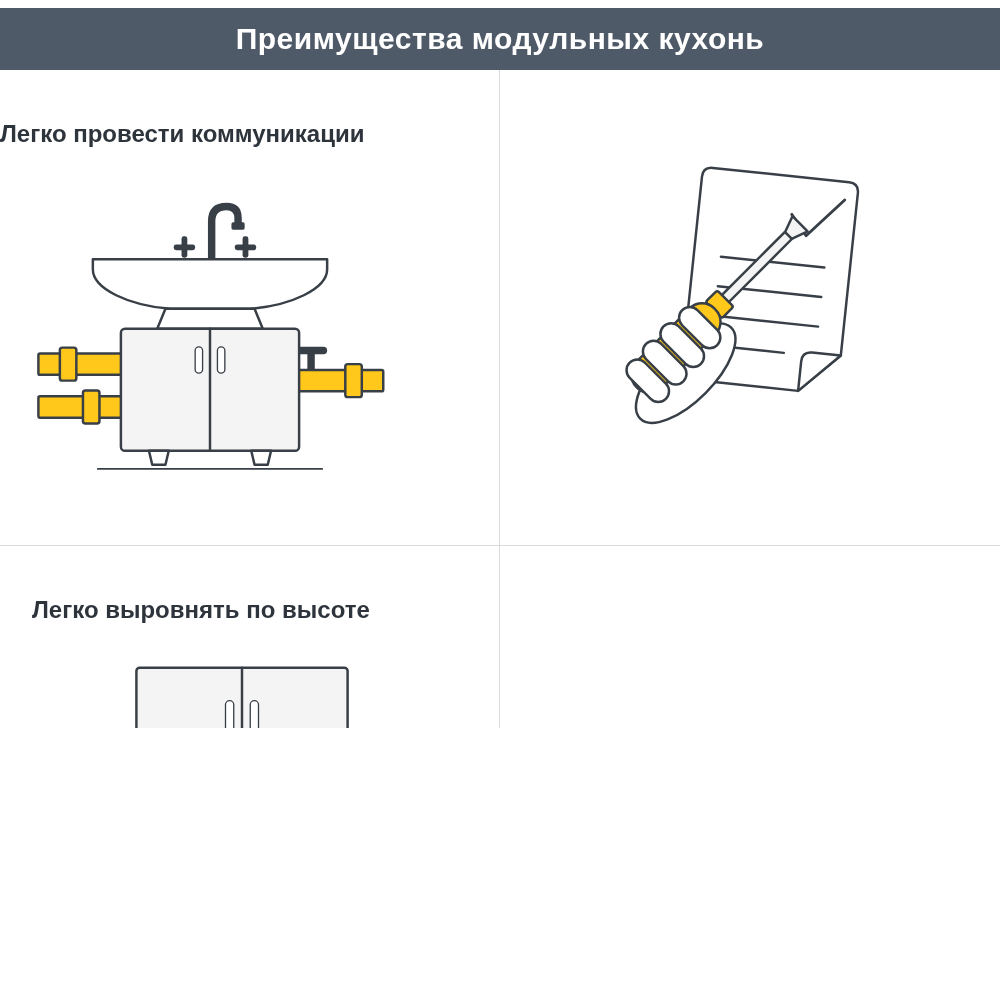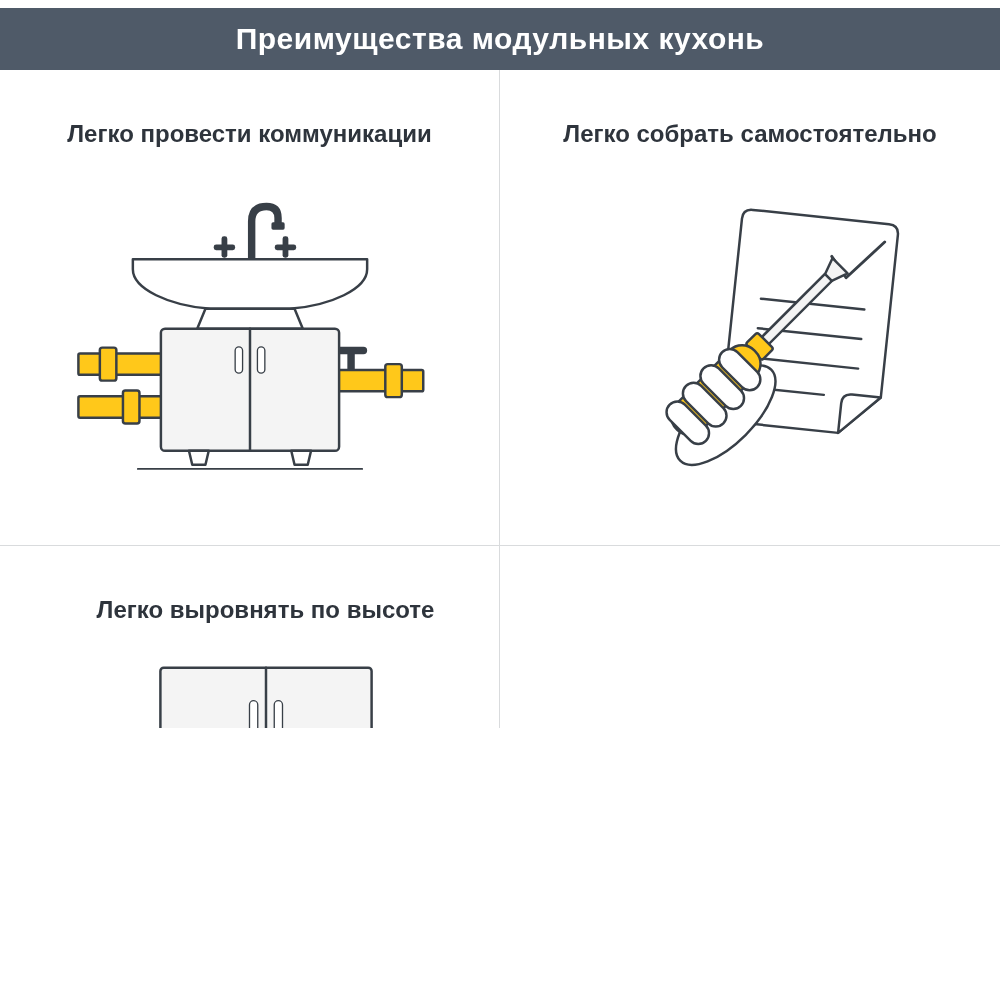--- a/index.html
+++ b/index.html
@@ -11,21 +11,21 @@
     --divider:#d9dbdd;
     --title-text:#2e343c;
     --background:#ffffff;
   }
   *{box-sizing:border-box;margin:0;padding:0;}
   body{font-family:"Liberation Sans",sans-serif;background:var(--background);}
   .canvas{width:1000px;height:728px;background:var(--background);padding-top:8px;overflow:hidden;}
   .header{height:62px;background:var(--header-bg);display:flex;align-items:center;justify-content:center;}
   .header h1{color:var(--header-text);font-size:30px;font-weight:700;letter-spacing:.5px;}
   .grid{display:grid;grid-template-columns:500px 500px;grid-template-rows:476px 454px;}
-  .quadrant{display:flex;flex-direction:column;align-items:center;padding-top:50px;}
+  .quadrant{display:flex;flex-direction:column;align-items:flex-start;padding-top:50px;}
   .q-tl{border-right:1px solid var(--divider);border-bottom:1px solid var(--divider);}
   .q-tr{border-bottom:1px solid var(--divider);}
   .q-bl{border-right:1px solid var(--divider);padding-left:32px;}
   .q-title{font-size:24px;font-weight:700;color:var(--title-text);text-align:center;margin-bottom:14px;}
   .illu{width:420px;height:330px;}
   
   .fill-y{fill:var(--accent-yellow);}
   .fill-w{fill:#ffffff;}
   .fill-p{fill:var(--panel-fill);}
   .fill-d{fill:var(--outline);}
@@ -82,21 +82,20 @@
           <rect class="fill-w st thin" x="202" y="224" width="9" height="32" rx="4.5"></rect>
           <rect class="fill-w st thin" x="229" y="224" width="9" height="32" rx="4.5"></rect>
           <path class="fill-w st" d="M 146,350 L 170,350 L 166,367 L 150,367 Z"></path>
           <path class="fill-w st" d="M 270,350 L 294,350 L 290,367 L 274,367 Z"></path>
         </g>
         <line class="no-f st st2" x1="84" y1="372" x2="356" y2="372"></line>
       </svg>
     </div>
 
     <div class="quadrant q-tr">
-      <div class="q-title">Легко собрать самостоятельно</div>
       <svg class="illu" viewBox="0 0 440 400">
         <g transform="translate(292,200) rotate(6)">
           <path class="fill-w st" d="M -95,-122 Q -95,-134 -83,-134 L 83,-134 Q 95,-134 95,-122 L 95,76 L 48,124 L -83,124 Q -95,124 -95,112 Z"></path>
           <path class="fill-w st" d="M 48,124 L 48,88 Q 48,76 60,76 L 95,76 Z"></path>
           <polyline class="no-f st" style="stroke-width:3.5" points="18,-88 38,-64 80,-112"></polyline>
           <line class="no-f st" x1="-62" y1="-28" x2="64" y2="-28"></line>
           <line class="no-f st" x1="-62" y1="8" x2="64" y2="8"></line>
           <line class="no-f st" x1="-62" y1="44" x2="64" y2="44"></line>
           <line class="no-f st" x1="-62" y1="80" x2="26" y2="80"></line>
         </g>

